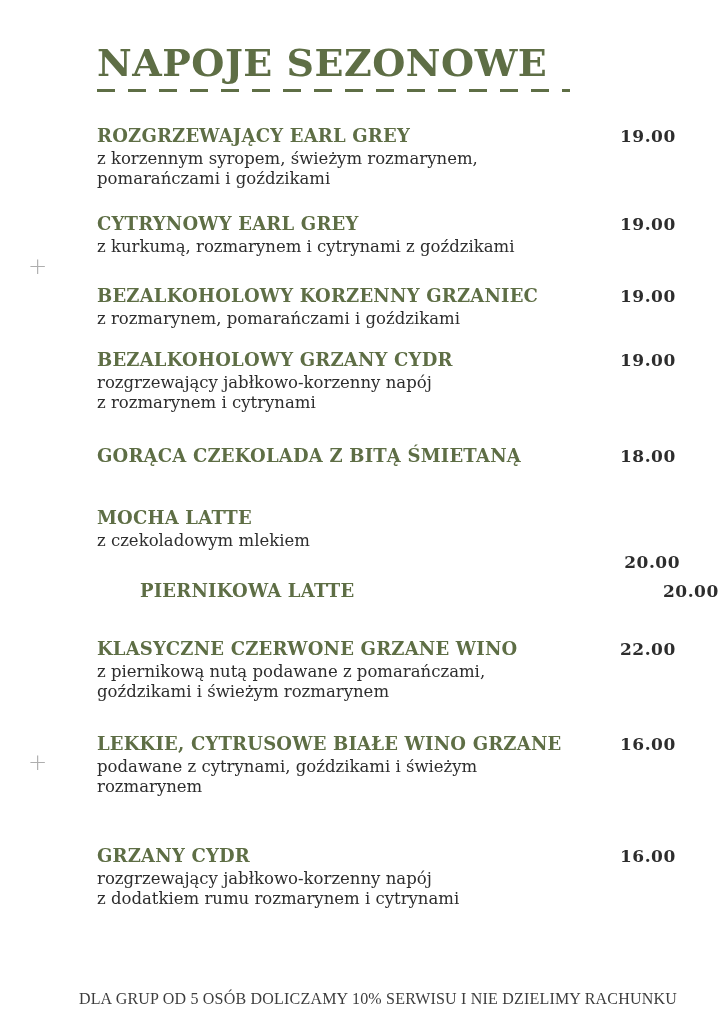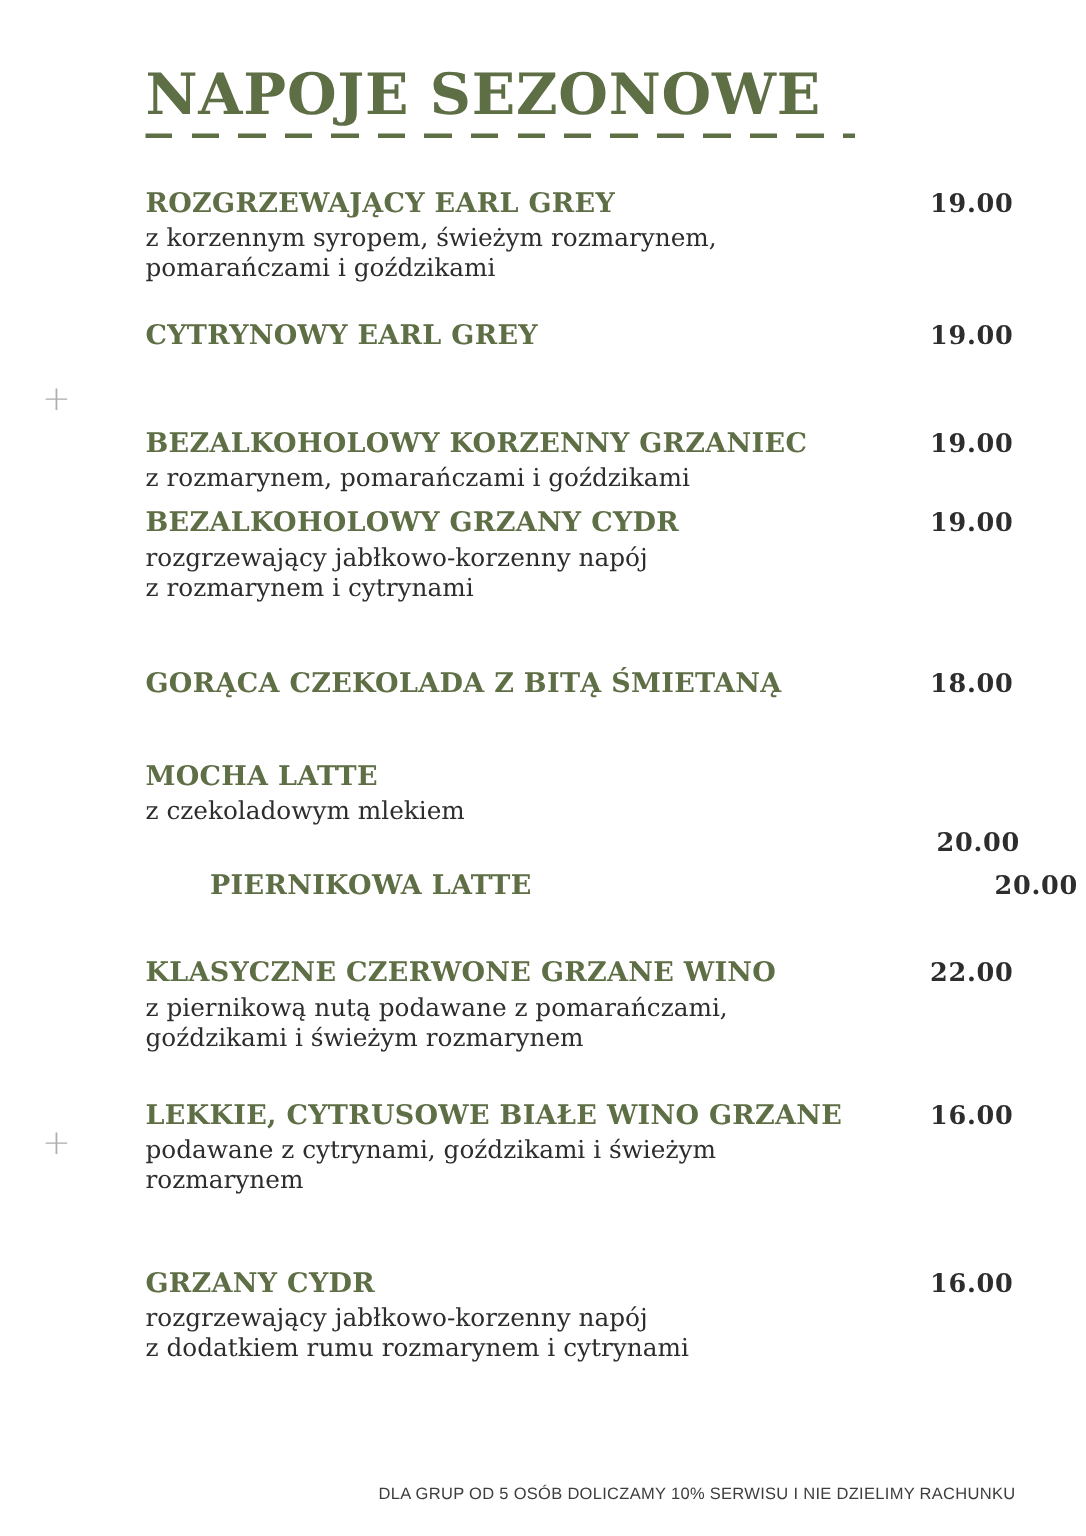--- a/index.html
+++ b/index.html
@@ -65,21 +65,21 @@
   .menu-item {
     position: absolute;
     left: 0;
     width: 100%;
     display: flex;
     align-items: flex-start;
   }
   .menu-item:nth-child(1)  { top: 125px; }
   .menu-item:nth-child(2)  { top: 213px; justify-content: space-between; }
   .menu-item:nth-child(3)  { top: 285px; }
-  .menu-item:nth-child(4)  { top: 338px; }
+  .menu-item:nth-child(4)  { top: 349px; }
   .menu-item:nth-child(5)  { top: 445px; }
   .menu-item:nth-child(6)  { top: 507px; flex-direction: column; }
   .menu-item:nth-child(7)  { top: 580px; margin-left: 43px; }
   .menu-item:nth-child(8)  { top: 638px; }
   .menu-item:nth-child(9)  { top: 733px; gap: 28px; }
   .menu-item:nth-child(10) { top: 826px; margin-top: 19px; }
 
   .item-text { flex: 1 1 auto; padding-right: 10px; }
   .item-name {
     font-family: "DejaVu Serif", serif;
@@ -126,22 +126,22 @@
     user-select: none;
   }
   .crop-mark.mark-1 { top: 258px; }
   .crop-mark.mark-2 { top: 754px; }
 
   
   .footer-note {
     position: absolute;
     right: 47px;
     top: 990px;
-    font-family: Liberation Sans, sans-serif;
-    font-size: 11px;
+    font-family: Liberation Serif, serif;
+    font-size: 16px;
     letter-spacing: 0.2px;
     color: var(--footer-gray, #3d3d3d);
     white-space: nowrap;
   }
 </style>
 </head>
 <body>
 
 <div class="page">
 
@@ -160,20 +160,21 @@
         <div class="item-name">ROZGRZEWAJĄCY EARL GREY</div>
         <div class="item-desc">z korzennym syropem, świeżym rozmarynem,
 pomarańczami i goździkami</div>
       </div>
       <div class="item-price">19.00</div>
     </div>
 
     <div class="menu-item">
       <div class="item-text">
         <div class="item-name">CYTRYNOWY EARL GREY</div>
+        <div class="item-desc">z kurkumą, rozmarynem i cytrynami z goździkami</div>
       </div>
       <div class="item-price">19.00</div>
     </div>
 
     <div class="menu-item">
       <div class="item-text">
         <div class="item-name">BEZALKOHOLOWY KORZENNY GRZANIEC</div>
         <div class="item-desc">z rozmarynem, pomarańczami i goździkami</div>
       </div>
       <div class="item-price">19.00</div>

